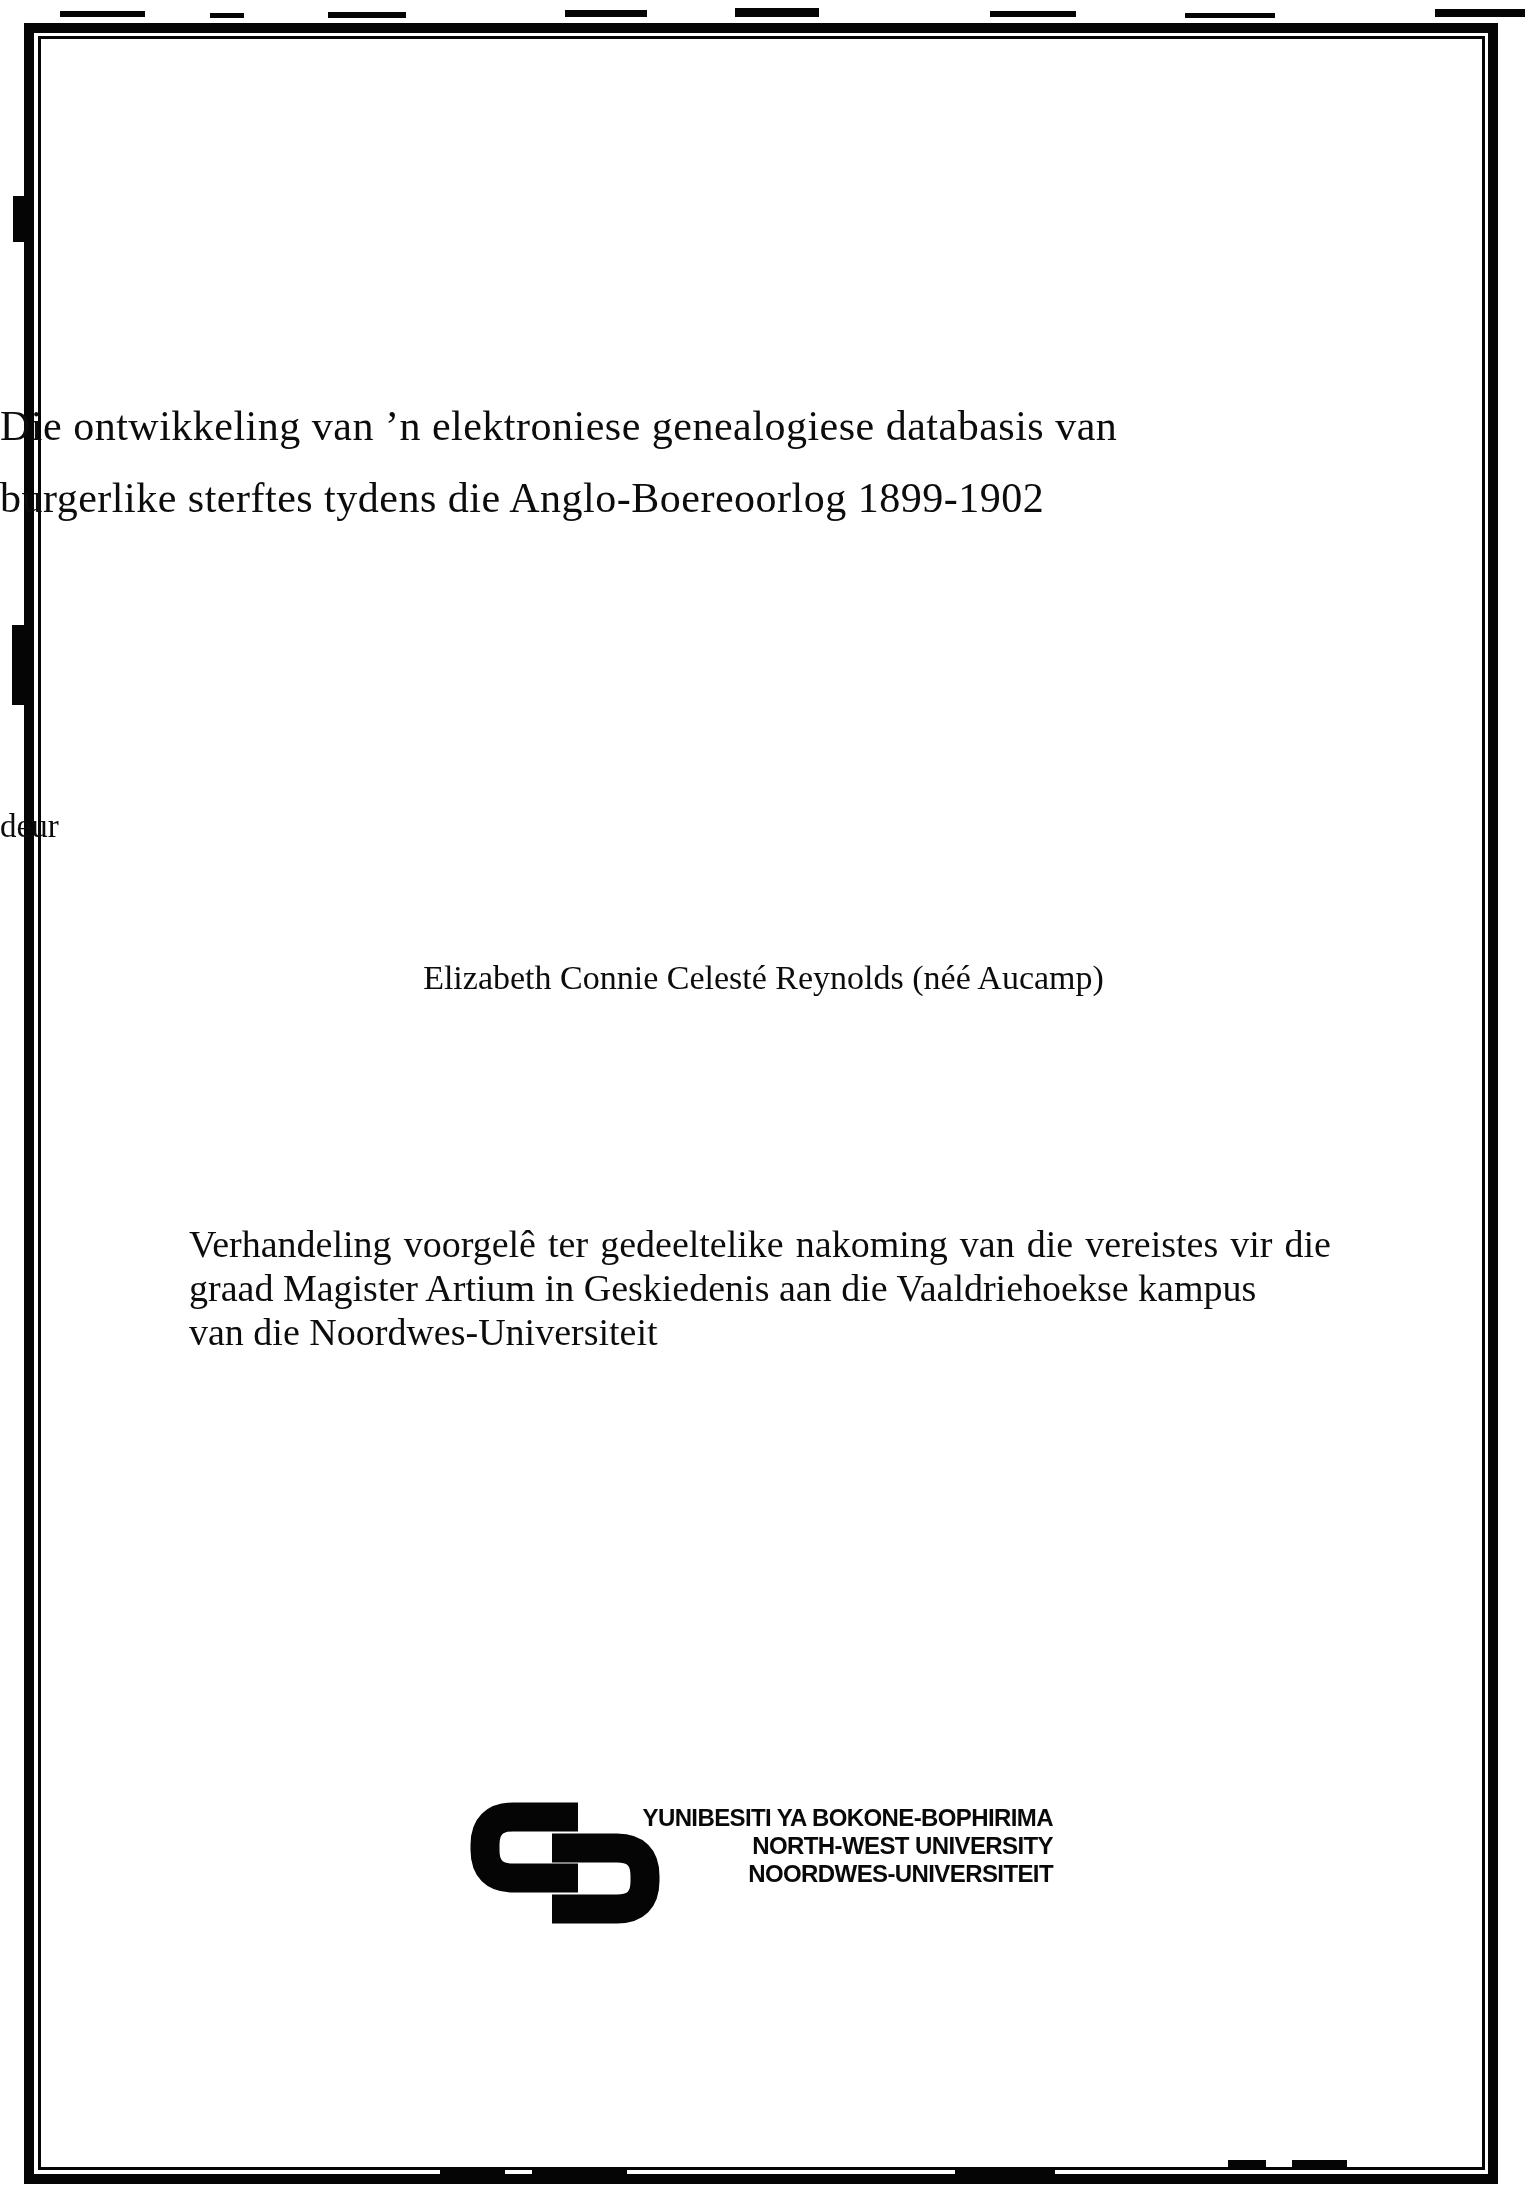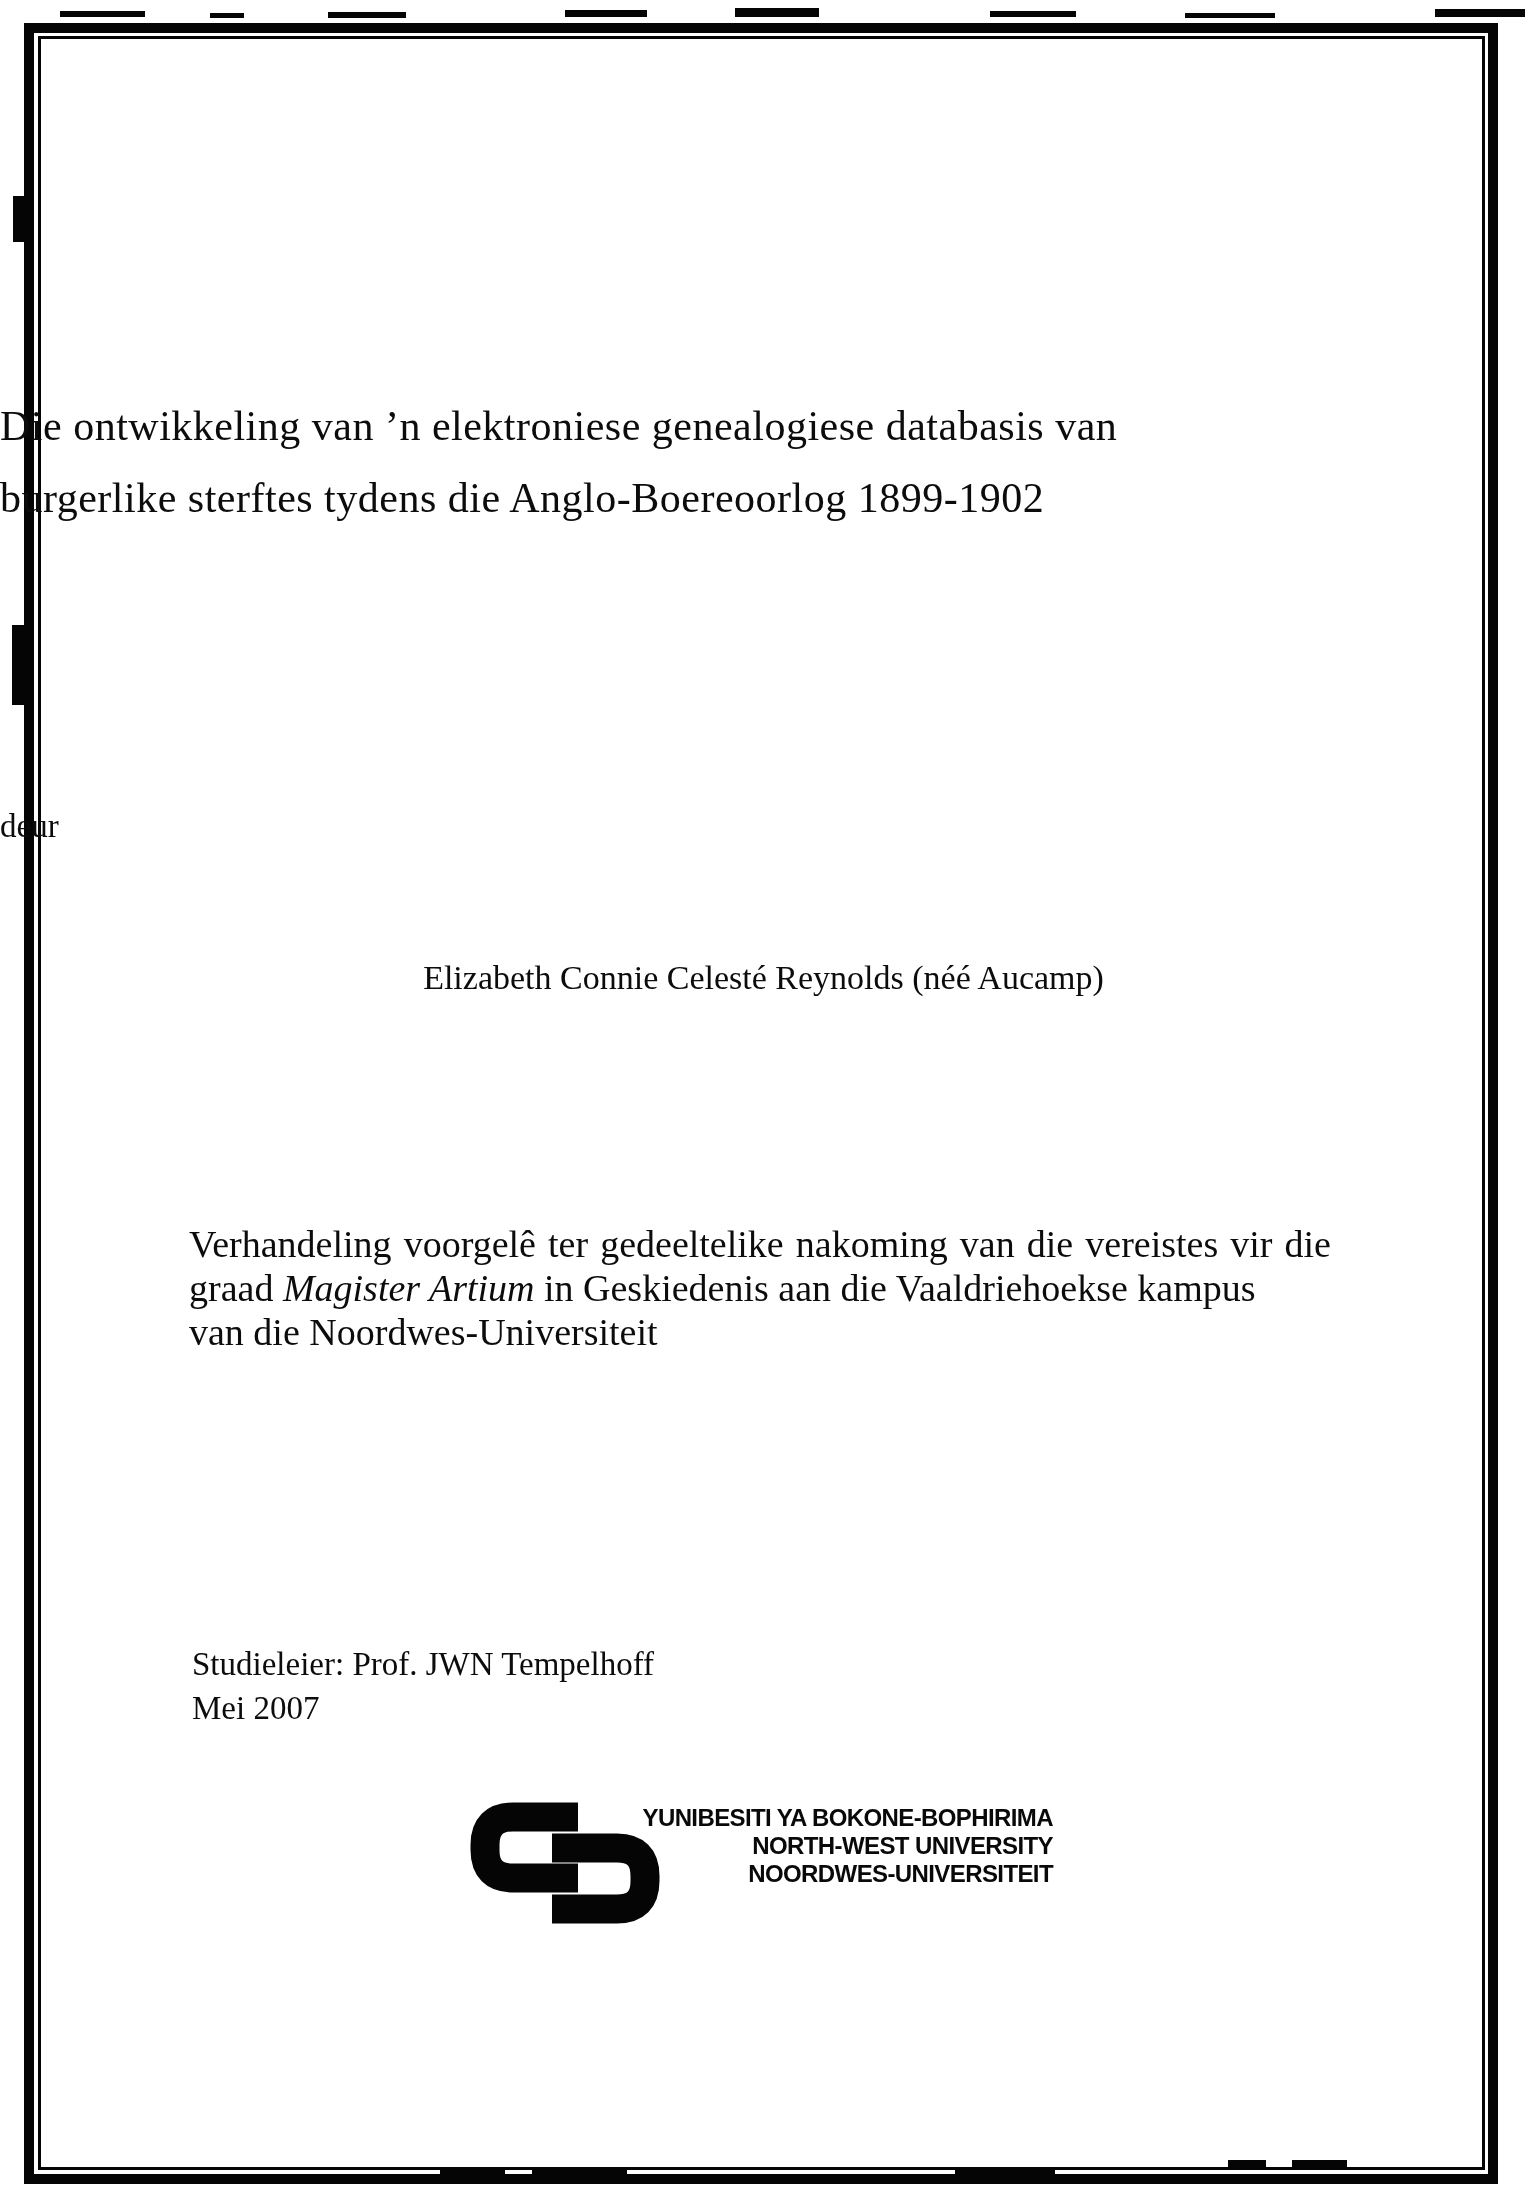--- a/index.html
+++ b/index.html
@@ -33,21 +33,21 @@
   }
   .author{
     position:absolute;left:0;top:954px;width:1527px;
     text-align:center;font-size:34px;line-height:48px;white-space:nowrap;
   }
   .declaration{
     position:absolute;left:189px;top:1222px;width:1142px;
     font-size:38px;line-height:44px;
   }
   .decl-line-justified{text-align:justify;text-align-last:justify;}
-  .italic{font-style:italic;}
+  .italic{}
   .supervisor-block{
     position:absolute;left:192px;top:1642px;width:900px;
     font-size:33px;line-height:44px;
   }
   
   .logo{position:absolute;left:470px;top:1802px;width:600px;height:130px;}
   .logo-mark{position:absolute;left:0;top:0;}
   .logo-text{
     position:absolute;right:474px;top:1804px;
     text-align:right;
@@ -90,24 +90,20 @@
   <div class="byline">deur</div>
 
   <div class="author">Elizabeth Connie Celesté Reynolds (néé Aucamp)</div>
 
   <div class="declaration">
     <div class="decl-line-justified">Verhandeling voorgelê ter gedeeltelike nakoming van die vereistes vir die</div>
     <div><span>graad </span><span class="italic">Magister Artium</span><span> in Geskiedenis aan die Vaaldriehoekse kampus</span></div>
     <div>van die Noordwes-Universiteit</div>
   </div>
 
-  <div class="supervisor-block">
-    <div>Studieleier: Prof. JWN Tempelhoff</div>
-    <div>Mei 2007</div>
-  </div>
 
   <div class="logo">
     <svg class="logo-mark" width="190" height="123" viewBox="0 0 190 123" xmlns="http://www.w3.org/2000/svg" aria-hidden="true">
       <path d="M 108 15 H 43 Q 15 15 15 43 V 48 Q 15 76 43 76 H 108" fill="none" stroke="#050505" stroke-width="29"></path>
       <path d="M 82 46 H 147 Q 175 46 175 74 V 79 Q 175 107 147 107 H 82" fill="none" stroke="#050505" stroke-width="29"></path>
     </svg>
   </div>
   <div class="logo-text">
     <div>YUNIBESITI YA BOKONE-BOPHIRIMA</div>
     <div>NORTH-WEST UNIVERSITY</div>

